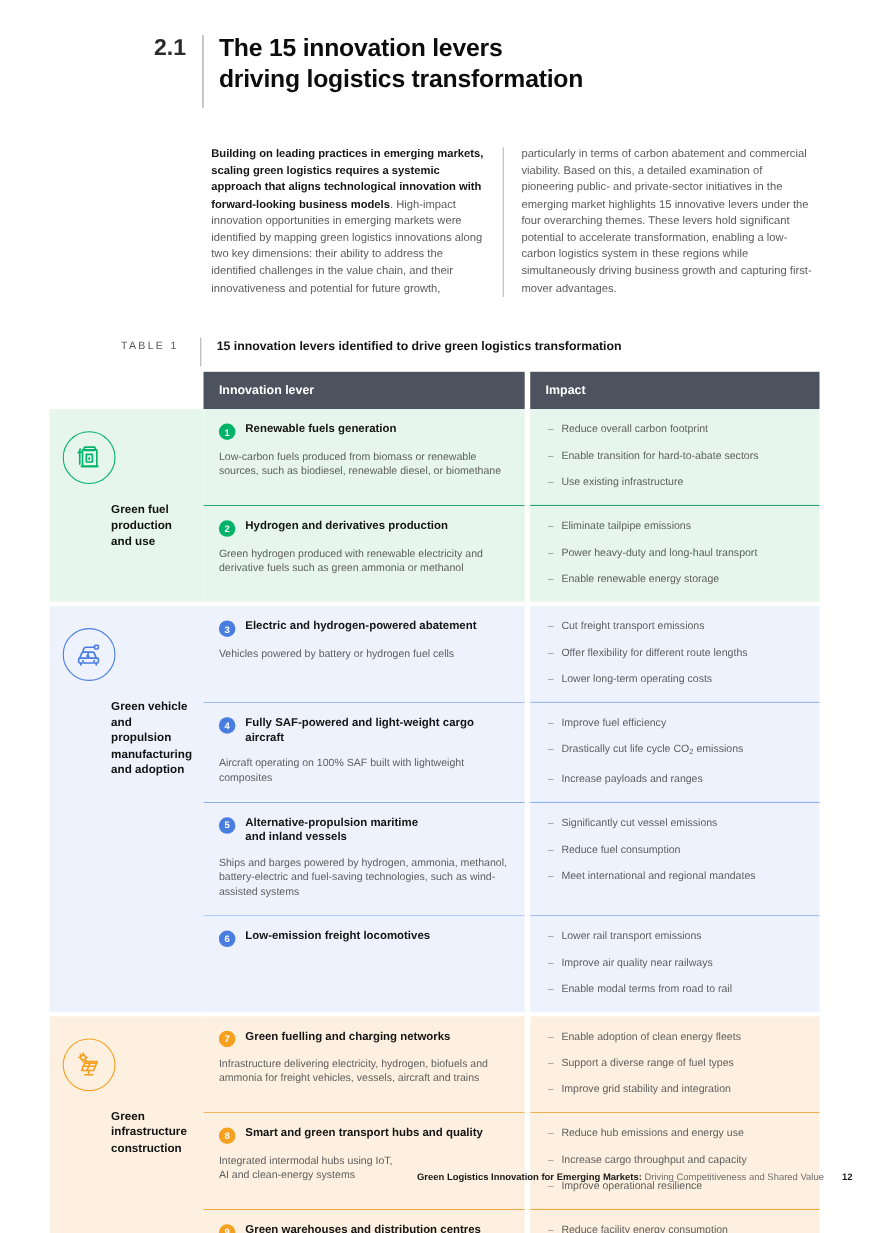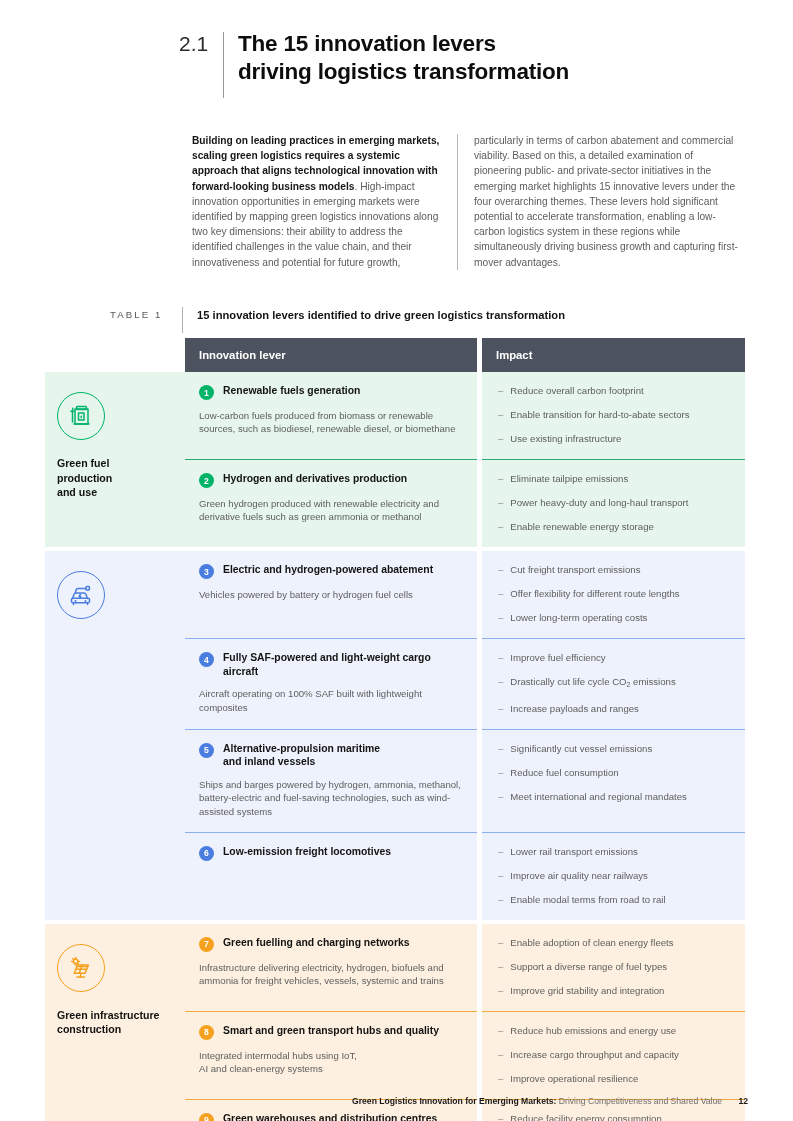--- a/index.html
+++ b/index.html
@@ -7,21 +7,21 @@
     width: 793px; height: 1121px;
     background: #ffffff;
     font-family: "Liberation Sans", sans-serif;
     color: #1a1a1a;
     overflow: hidden;
   }
   .page { position: relative; width: 793px; height: 1121px; }
 
   
   .head-wrap { position: absolute; left: 140px; top: 30px; display: flex; align-items: flex-start; }
-  .sec-num { font-size: 21px; color: #2b2b2b; line-height: 27px; width: 42px; font-weight: 400; margin-left: 39px; }
+  .sec-num { font-size: 21px; color: #2b2b2b; line-height: 27px; width: 42px; font-weight: 700; }
   .head-rule { width: 1px; background: #9a9a9a; align-self: stretch; margin: 2px 14px 0 2px; min-height: 66px; }
   .head-title { font-size: 22.5px; font-weight: 700; line-height: 28px; letter-spacing: -0.2px; color: #0d0d0d; }
   .head-title .l2 { display: block; }
 
   
   .intro { position: absolute; left: 192px; top: 133px; width: 553px; display: flex; }
   .intro-col { width: 265px; font-size: 10.2px; line-height: 15.2px; color: #5c5c5c; }
   .intro-col.left { padding-right: 14px; }
   .intro-div { width: 1px; background: #b8b8b8; margin: 1px 16px 0 0; align-self: stretch; }
   .intro-col b { color: #161616; font-weight: 700; }
@@ -36,21 +36,21 @@
   .table { position: absolute; left: 45px; top: 338px; width: 700px; }
   .thead { display: flex; margin-left: 140px; }
   .th { background: #4d535e; color: #ffffff; font-size: 11.3px; font-weight: 700; padding: 9px 14px; height: 34px; display: flex; align-items: center; }
   .th.lever { width: 292px; }
   .th.gap { width: 5px; background: transparent; padding: 0; }
   .th.impact { width: 263px; }
 
   .group { display: flex; position: relative; }
   .cat { width: 140px; padding: 20px 12px 0 12px; }
   .cat-icon { width: 48px; height: 48px; border-radius: 50%; border: 1.4px solid; display: flex; align-items: center; justify-content: center; margin-bottom: 16px; }
-  .cat-label { font-size: 10.6px; font-weight: 700; line-height: 14.5px; color: #111111; }
+  .cat-label { font-size: 10.6px; font-weight: 700; line-height: 14.5px; color: #111111; margin-left: 44px; }
 
   .rows { width: 560px; }
   .row { display: flex; }
   .cell-lever { width: 292px; padding: 12px 16px 14px 14px; position: relative; }
   .cell-gap { width: 5px; background: #ffffff; }
   .cell-impact { width: 263px; padding: 12px 14px 14px 16px; }
 
   .lev-head { display: flex; align-items: flex-start; gap: 9px; }
   .badge { width: 15px; height: 15px; border-radius: 50%; color: #fff; font-size: 8.6px; font-weight: 700; display: flex; align-items: center; justify-content: center; flex: 0 0 15px; margin-top: 1px; }
   .lev-title { font-size: 10.4px; font-weight: 700; color: #141414; line-height: 13.6px; }
@@ -58,21 +58,21 @@
 
   .imp-item { display: flex; gap: 7px; font-size: 9.6px; line-height: 13px; color: #5e5e5e; margin-bottom: 11px; }
   .imp-item:last-child { margin-bottom: 0; }
   .dash { color: #8c8c8c; }
   .sep-row { display: flex; }
   .sep-l { width: 292px; height: 1px; }
   .sep-g { width: 5px; height: 1px; background: #fff; }
   .sep-i { width: 263px; height: 1px; }
 
   
-  .footer { position: absolute; left: 0; top: 1096px; width: 793px; text-align: right; padding-right: 45px; font-size: 8.6px; color: #6e6e6e; }
+  .footer { position: absolute; left: 0; top: 1065px; width: 793px; text-align: right; padding-right: 18px; font-size: 8.6px; color: #6e6e6e; }
   .footer b { color: #1a1a1a; font-weight: 700; }
   .footer .pg { color: #1a1a1a; font-weight: 700; margin-left: 14px; }
   .sub { font-size: 0.72em; vertical-align: -0.22em; }
 </style>
 </head>
 <body>
 
 <div class="page">
 
   <div class="head-wrap">
@@ -185,20 +185,21 @@
                 <rect x="4.5" y="16.3" width="18" height="4.4" rx="1.3" fill="none" stroke="#4a7de0" stroke-width="1.5" stroke-linecap="round" stroke-linejoin="round"></rect>
                 <circle cx="8.5" cy="19" r="1" fill="#4a7de0" stroke="none"></circle>
                 <circle cx="18.5" cy="19" r="1" fill="#4a7de0" stroke="none"></circle>
                 <line x1="6.5" y1="21" x2="6.5" y2="22.6" fill="none" stroke="#4a7de0" stroke-width="1.5" stroke-linecap="round" stroke-linejoin="round"></line>
                 <line x1="20.5" y1="21" x2="20.5" y2="22.6" fill="none" stroke="#4a7de0" stroke-width="1.5" stroke-linecap="round" stroke-linejoin="round"></line>
                 <path d="M13.3 12.3l-1.2 2.2h1.7l-.9 1.8" fill="none" stroke="#4a7de0" stroke-width="1.5" stroke-linecap="round" stroke-linejoin="round"></path>
                 <path d="M8.5 11c0-2.6.8-4.6 3-4.6h6.8" fill="none" stroke="#4a7de0" stroke-width="1.5" stroke-linecap="round" stroke-linejoin="round"></path>
                 <rect x="19" y="4.6" width="3.4" height="3.4" rx=".8" fill="none" stroke="#4a7de0" stroke-width="1.5" stroke-linecap="round" stroke-linejoin="round"></rect>
               </svg>
             </div>
+            <div class="cat-label">Green vehicle<br>and propulsion<br>manufacturing<br>and adoption</div>
           </div>
           <div class="rows">
             <div class="row">
               <div class="cell-lever" style="background: rgb(238, 242, 252);">
                 <div class="lev-head">
                   <span class="badge" style="background:#4a7de0">3</span>
                   <span class="lev-title">Electric and hydrogen-powered abatement</span>
                 </div>
                 <div class="lev-desc">Vehicles powered by battery or hydrogen fuel cells</div>
               </div>
@@ -328,21 +329,21 @@
             </div>
             <div class="cat-label">Green infrastructure<br>construction</div>
           </div>
           <div class="rows">
             <div class="row">
               <div class="cell-lever" style="background: rgb(253, 240, 224);">
                 <div class="lev-head">
                   <span class="badge" style="background:#f5a01e">7</span>
                   <span class="lev-title">Green fuelling and charging networks</span>
                 </div>
-                <div class="lev-desc">Infrastructure delivering electricity, hydrogen, biofuels and ammonia for freight vehicles, vessels, systemic and trains</div>
+                <div class="lev-desc">Infrastructure delivering electricity, hydrogen, biofuels and ammonia for freight vehicles, vessels, aircraft and trains</div>
               </div>
               <div class="cell-gap"></div>
               <div class="cell-impact" style="background: rgb(253, 240, 224);">
                 <div class="imp-item">
                   <span class="dash">–</span>
                   <span>Enable adoption of clean energy fleets</span>
                 </div>
                 <div class="imp-item">
                   <span class="dash">–</span>
                   <span>Support a diverse range of fuel types</span>

